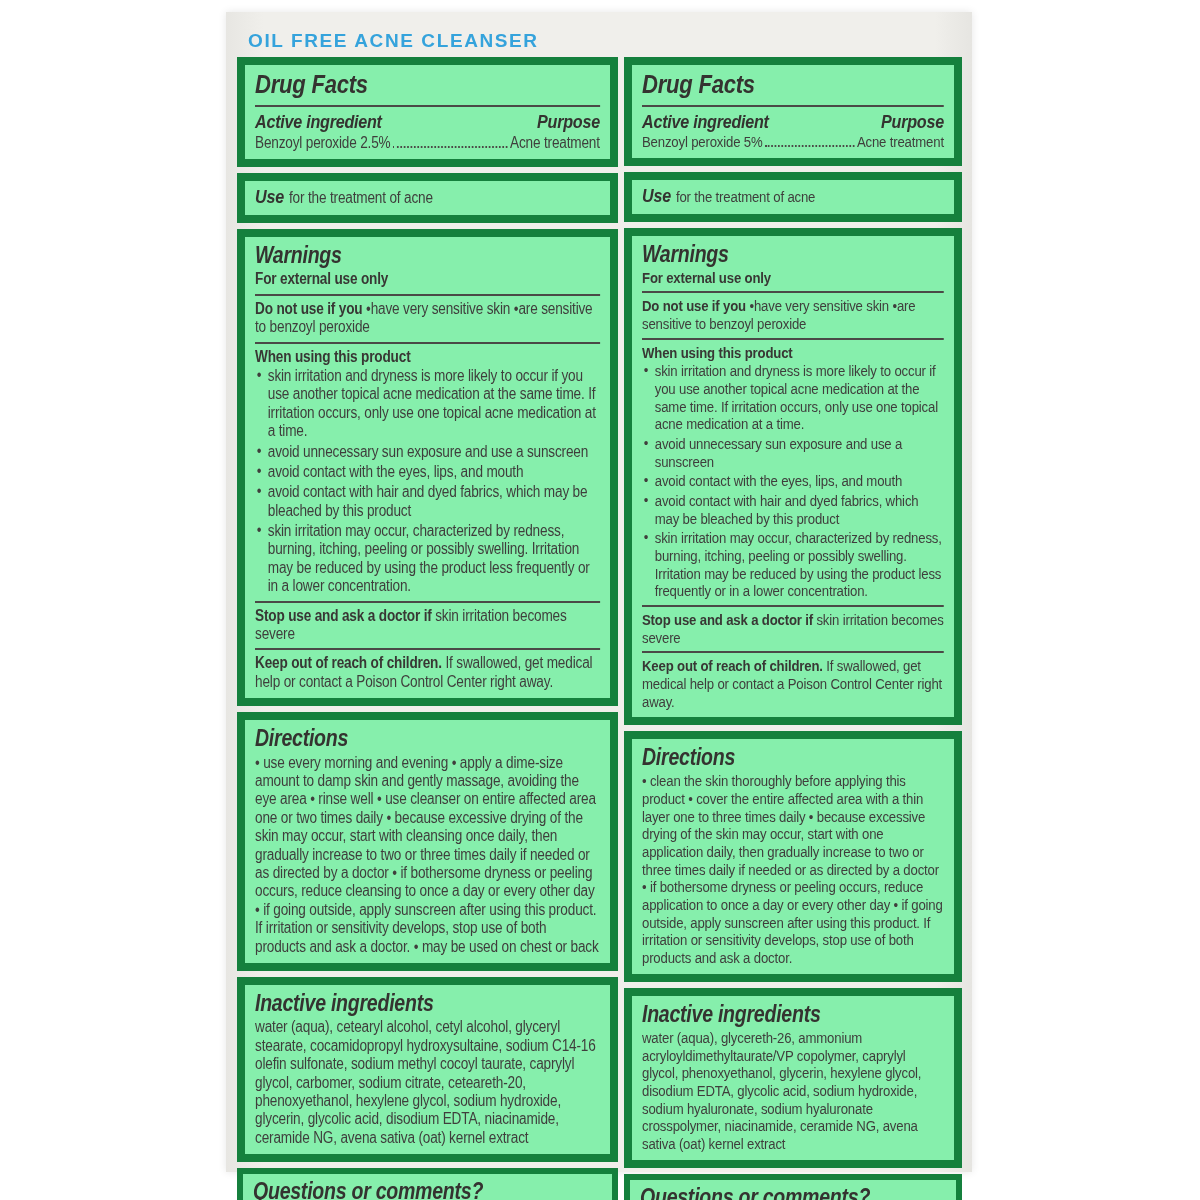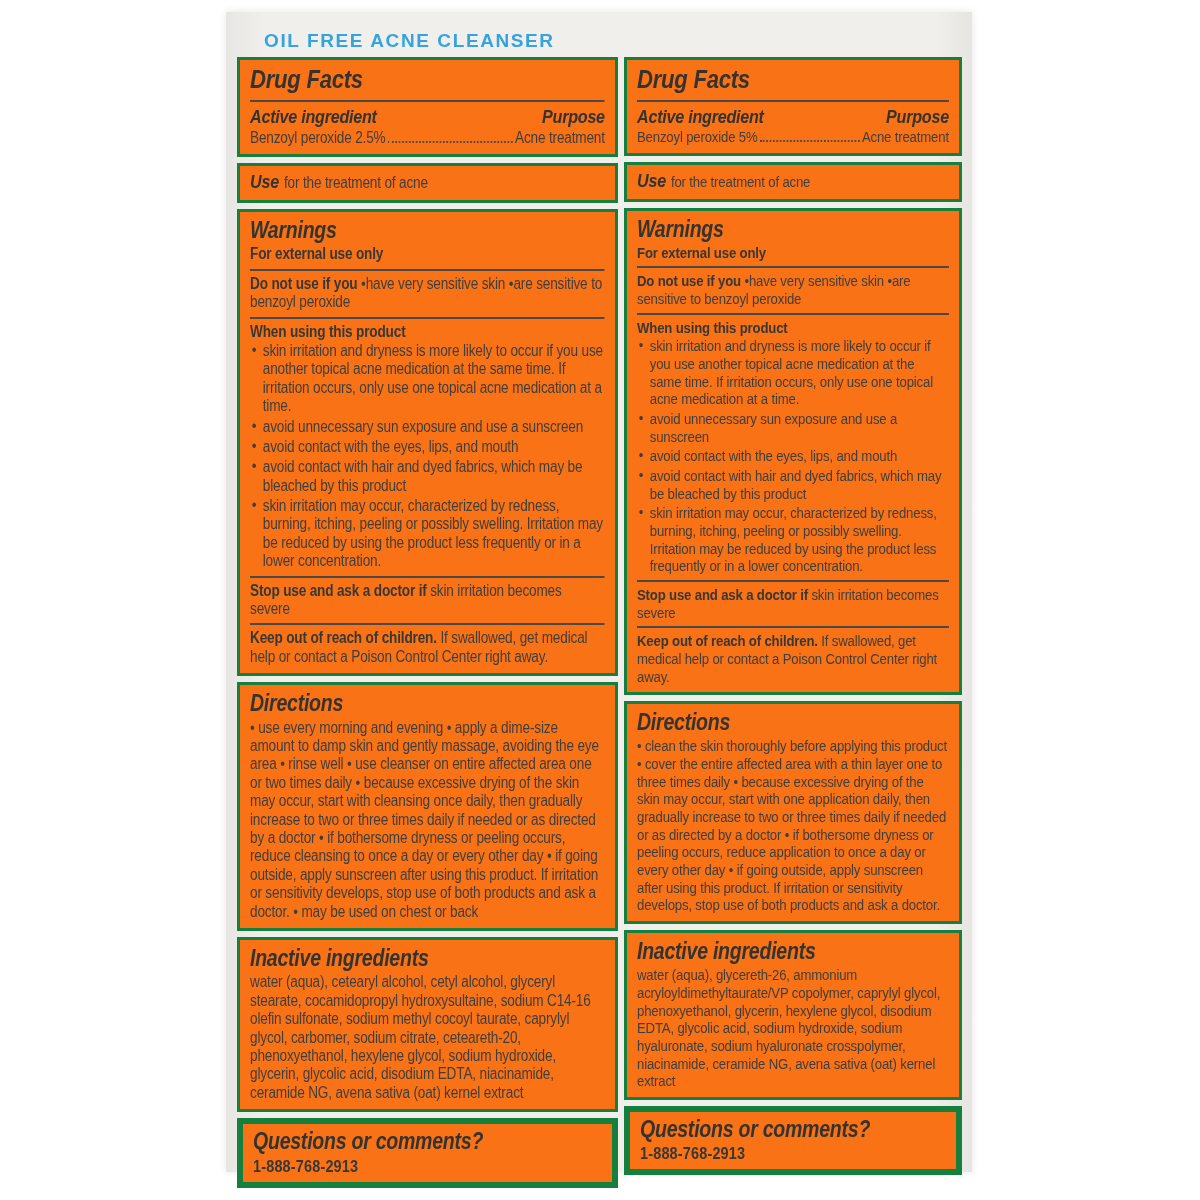--- a/index.html
+++ b/index.html
@@ -11,29 +11,29 @@
   .paper{
     position:absolute;left:226px;top:12px;width:746px;height:1160px;
     background:linear-gradient(90deg,#e7e6e2,#f0efeb 5%,#f0efeb 95%,#e6e5e1);
     box-shadow:0 0 8px rgba(0,0,0,0.10);
   }
   .panel-header{
     position:absolute;margin:0;
     font-size:19px;font-weight:bold;letter-spacing:1.6px;color:#35a3dc;
     white-space:nowrap;
   }
-  .panel-header.left{left:264px;top:30px;}
+  .panel-header.left{left:248px;top:30px;}
   .panel-header.right{left:631px;top:27px;margin-top:48px;}
   .panel{
     position:absolute;display:flex;flex-direction:column;gap:6px;
   }
   .panel.left{left:237px;top:57px;width:381px;font-size:16px;line-height:1.15;}
   .panel.right{left:624px;top:57px;width:338px;font-size:15.5px;line-height:1.14;}
   .box{
-    border:3px solid #15803d;background:#f97316;
+    border:8px solid #15803d;background:#86efac;
     padding:5px 10px 7px 10px;letter-spacing:-0.2px;
   }
   .box.qbox{border-width:6px;padding:4px 10px 6px 10px;}
   
   .cnd{width:117.6%;transform:scaleX(0.85);transform-origin:0 0;}
   .h1i{font-style:italic;font-weight:bold;font-size:23px;letter-spacing:-0.3px;color:#343330;margin:0 0 2px 0;}
   .h2i{font-style:italic;font-weight:bold;font-size:19px;letter-spacing:-0.3px;color:#343330;}
   .df-title{
     font-style:italic;font-weight:bold;font-size:26px;color:#343330;
     border-bottom:2px solid #4a4946;padding-bottom:5px;margin-bottom:4px;letter-spacing:-0.3px;

